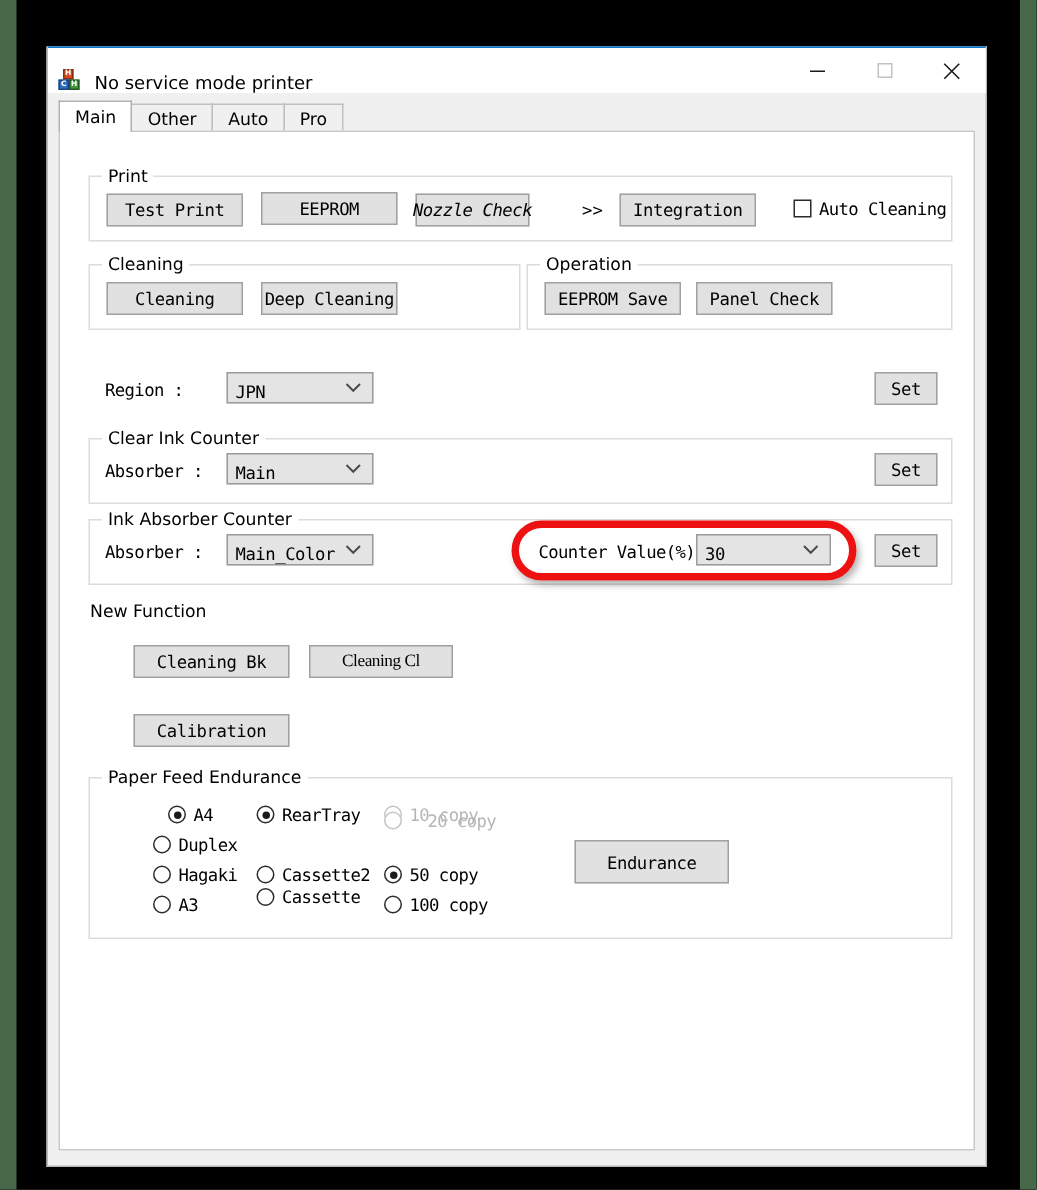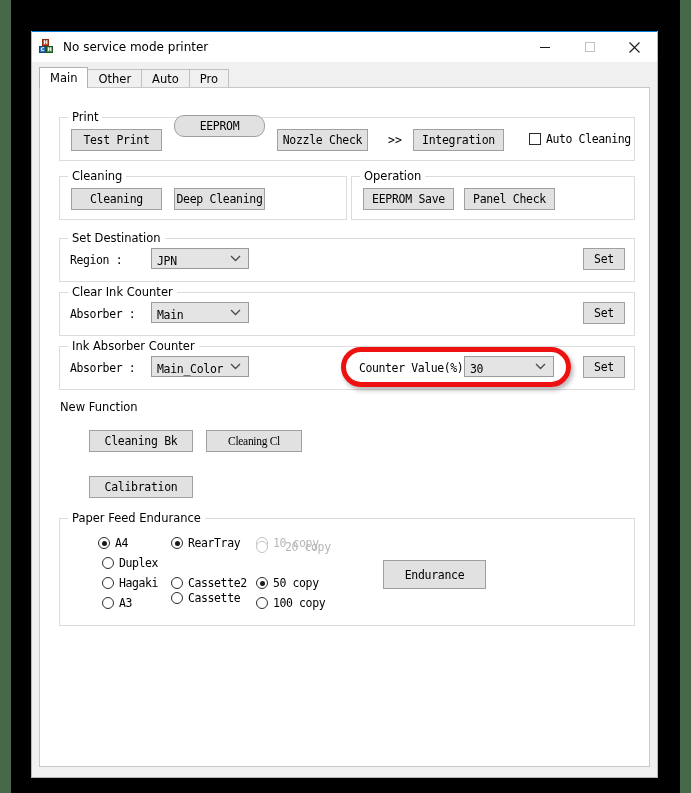--- a/index.html
+++ b/index.html
@@ -30,21 +30,21 @@
     position: absolute; left: 0; top: -1px; width: 100%; height: 2px;
     background: #0078d7;
   }
 
   
   #titlebar {
     position: relative;
     height: 30px;
     background: #ffffff;
     display: flex;
-    align-items: center;
+    align-items: flex-end;
   }
   #app-icon {
     width: 16px; height: 16px;
     margin-left: 7px; margin-right: 8px;
     position: relative;
     flex: 0 0 auto;
   }
   .blk { position: absolute; width: 7px; height: 7px; }
   .blk .inner { position:absolute; inset:1px; display:flex; align-items:center; justify-content:center;
                 font-size:5px; line-height:5px; font-family:"DejaVu Sans", sans-serif; color:#fff; font-weight:bold;}
@@ -274,44 +274,41 @@
     <div class="tab">Auto</div>
     <div class="tab">Pro</div>
   </div>
 
   <div id="tabbody">
 
     <div class="group" style="left:19px; top:29px; width:576px; height:44px;">
       <div class="legend">Print</div>
     </div>
     <div class="btn" style="left:31px; top:41px; width:91px;">Test Print</div>
-    <div class="btn" style="left:134px; top:27px; width:91px;border-radius:10px;">EEPROM</div>
-    <div class="btn" style="left:237px; top:41px; width:91px;">Nozzle Check</div>
+    <div class="btn" style="left:134px; top:40px; width:91px;">EEPROM</div>
+    <div class="btn" style="left:237px; top:41px; width:76px;font-style:italic;">Nozzle Check</div>
     <div class="plainlabel" style="left:348px; top:45px; font-family:'DejaVu Sans Mono', monospace;">&gt;&gt;</div>
     <div class="btn" style="left:373px; top:41px; width:91px;">Integration</div>
     <div class="checkrow" style="left:489px; top:44px;">
       <span class="cbox"></span>
       <span>Auto Cleaning</span>
     </div>
 
     <div class="group" style="left:19px; top:88px; width:288px; height:44px;">
       <div class="legend">Cleaning</div>
     </div>
     <div class="btn" style="left:31px; top:100px; width:91px;">Cleaning</div>
     <div class="btn" style="left:134px; top:100px; width:91px;">Deep Cleaning</div>
 
     <div class="group" style="left:311px; top:88px; width:284px; height:44px;">
       <div class="legend">Operation</div>
     </div>
     <div class="btn" style="left:323px; top:100px; width:91px;">EEPROM Save</div>
     <div class="btn" style="left:424px; top:100px; width:91px;">Panel Check</div>
 
-    <div class="group" style="left:19px; top:150px; width:576px; height:44px;">
-      <div class="legend">Set Destination</div>
-    </div>
     <div class="plainlabel" style="left:30px; top:165px; font-family:'DejaVu Sans Mono', monospace; letter-spacing:-0.4px;">Region :</div>
     <div class="combo" style="left:111px; top:160px; width:98px;">
       <span>JPN</span>
       <span class="arrow">
         <svg width="11" height="7" viewBox="0 0 11 7">
             <polyline points="1,1 5.5,5.5 10,1" fill="none" stroke="#4a4a4a" stroke-width="1.3"></polyline>
           </svg>
       </span>
     </div>
     <div class="btn" style="left:543px; top:160px; width:42px;">Set</div>
@@ -357,21 +354,21 @@
 
     <div class="plainlabel" style="left:20px; top:312px;">New Function</div>
     <div class="btn" style="left:49px; top:342px; width:104px;">Cleaning Bk</div>
     <div class="btn" style="left:166px; top:342px; width:96px;font-family:Liberation Serif, serif;">Cleaning Cl</div>
     <div class="btn" style="left:49px; top:388px; width:104px;">Calibration</div>
 
     <div class="group" style="left:19px; top:430px; width:576px; height:108px;">
       <div class="legend">Paper Feed Endurance</div>
     </div>
 
-    <div class="radiorow" style="left:58px; top:448px;">
+    <div class="radiorow" style="left:72px; top:448px;">
       <span class="rad on"></span>
       <span>A4</span>
     </div>
     <div class="radiorow" style="left:62px; top:468px;">
       <span class="rad"></span>
       <span>Duplex</span>
     </div>
     <div class="radiorow" style="left:62px; top:488px;">
       <span class="rad"></span>
       <span>Hagaki</span>

